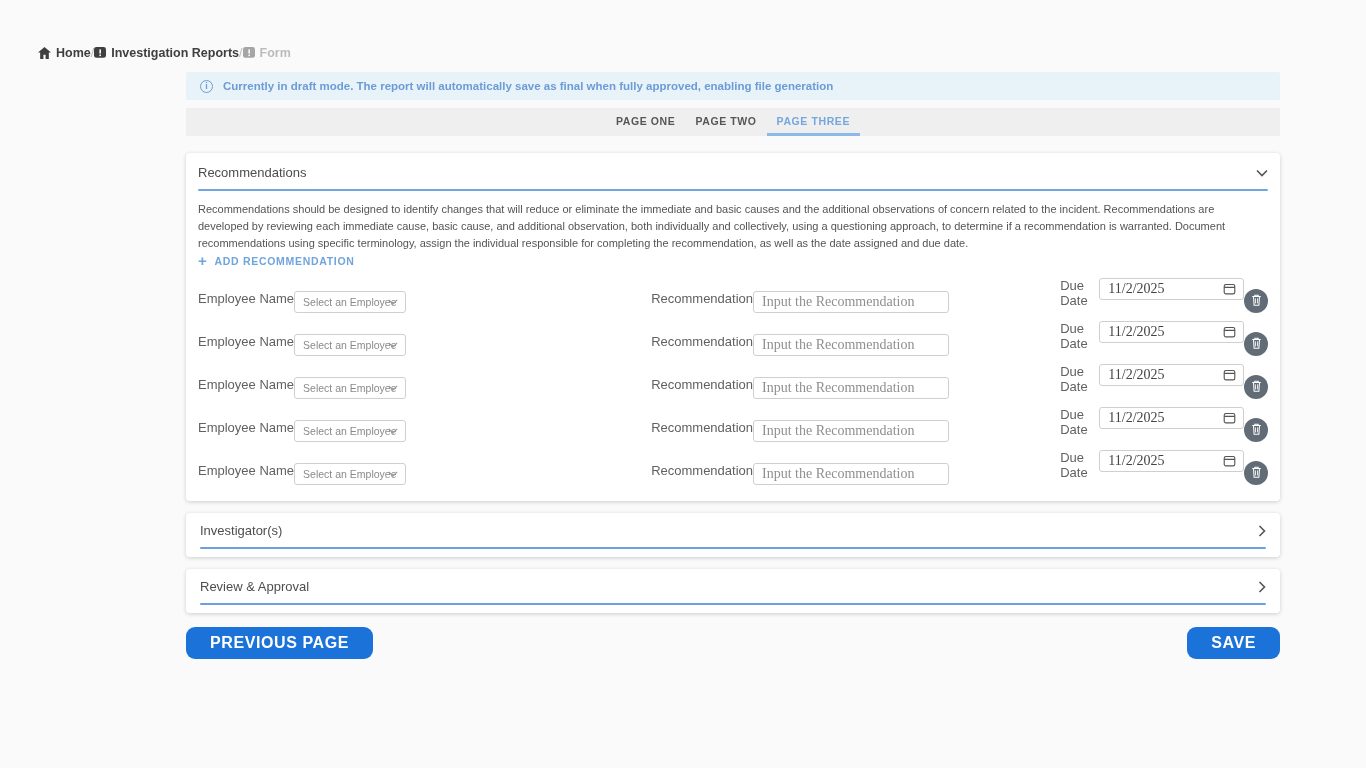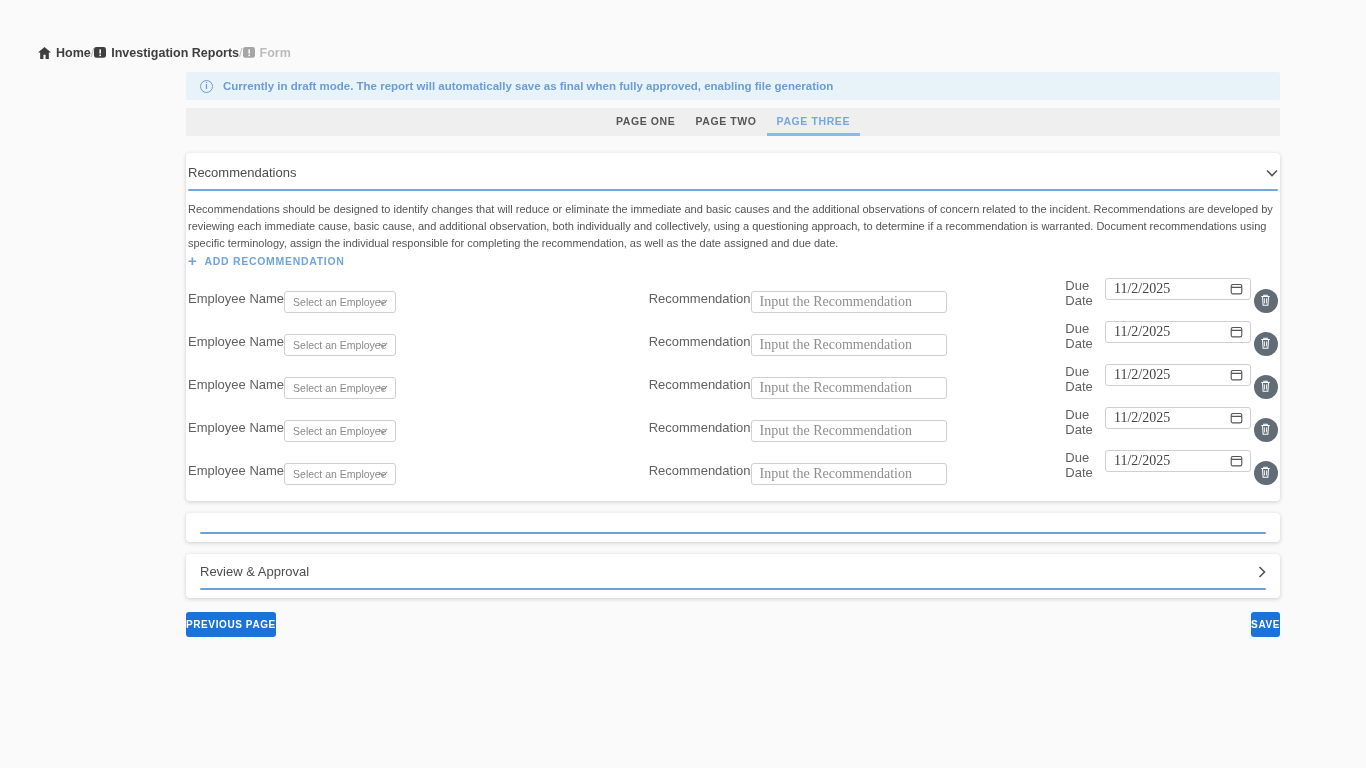--- a/index.html
+++ b/index.html
@@ -20,21 +20,21 @@
   .banner { background:#e8f3f9; color:#6c9bd6; font-size:11.5px; font-weight:600; display:flex; align-items:center; gap:10px; padding:0 14px; height:28px; border-radius:2px; margin-bottom:8px; }
   .info-icon { width:13px; height:13px; border:1.3px solid #6c9bd6; border-radius:50%; display:inline-flex; align-items:center; justify-content:center; font-size:9px; font-style:normal; flex:0 0 auto; font-weight:700; }
 
   
   .tabbar { background:#efefef; height:28px; display:flex; align-items:stretch; justify-content:center; margin-bottom:17px; }
   .tab { font-size:10.5px; letter-spacing:.6px; font-weight:600; color:#565656; display:flex; align-items:center; padding:0 10px; cursor:pointer; border-bottom:3px solid transparent; }
   .tab.active { color:#74a7e0; border-bottom-color:#8db9e8; }
 
   
   .card { background:#ffffff; border-radius:4px; box-shadow:0 1px 4px rgba(0,0,0,.18); margin-bottom:12px; }
-  .card-pad { padding:12px 2px 14px; }
+  .card-pad { padding:12px 12px 14px; }
 
   .section-head { display:flex; align-items:center; justify-content:space-between; font-size:13px; color:#4d4d4d; }
   .head-underline { height:2px; background:#72a6de; border-radius:1px; margin:9px 0 10px; }
 
   .desc { font-size:11px; line-height:1.55; color:#545454; }
 
   .add-btn { display:inline-flex; align-items:center; gap:7px; color:#70a4dd; font-size:10.5px; font-weight:700; letter-spacing:.7px; cursor:pointer; margin-bottom:10px; }
   .add-btn .plus { font-size:15px; font-weight:700; line-height:1; }
 
   .rec-row { display:flex; justify-content:space-between; align-items:flex-end; margin-bottom:8px; }
@@ -51,21 +51,21 @@
   .ctrl .tail-icon { position:absolute; right:7px; top:50%; transform:translateY(-50%); display:flex; }
 
   .del-btn { width:24px; height:24px; border-radius:50%; background:#626c76; border:none; display:flex; align-items:center; justify-content:center; cursor:pointer; }
 
   .collapse-card .card-pad { padding:10px 14px 6px; }
   .collapse-title { font-size:13px; color:#4d4d4d; }
   .collapse-underline { height:2px; background:#6ba0dc; border-radius:1px; margin:9px 0 2px; }
   .chev { color:#555; display:flex; }
 
   .footer { display:flex; justify-content:space-between; margin-top:14px; }
-  .btn { background:#1b72d8; color:#fff; border:none; border-radius:3px; font-size:10px; font-weight:700; letter-spacing:.6px; padding:7px 0; cursor:pointer; font-family:"Liberation Sans", sans-serif; }
+  .btn { background:#1b72d8; color:#fff; border:none; border-radius:9px; font-size:16px; font-weight:700; letter-spacing:.6px; padding:7px 24px; cursor:pointer; font-family:"Liberation Sans", sans-serif; }
 </style>
 </head>
 <body>
 
 <nav class="breadcrumb">
   <span class="crumb">
     <span>
       <svg width="13" height="12" viewBox="0 0 24 22">
           <path d="M12 0 L24 10 H20 V22 H14 V14 H10 V22 H4 V10 H0 Z" fill="#3f3f3f"></path>
         </svg>
@@ -335,20 +335,28 @@
                   <line x1="7.3" y1="5" x2="7.1" y2="11" stroke="#fff" stroke-width="1"></line>
                 </svg></span>
           </button>
         </div>
       </div>
     </div>
   </section>
 
   <section class="card collapse-card">
     <div class="card-pad">
+      <div class="section-head">
+        <span class="collapse-title">Investigator(s)</span>
+        <span class="chev">
+          <svg width="8" height="12" viewBox="0 0 8 12">
+              <path d="M1.5 1 L6.5 6 L1.5 11" fill="none" stroke="#555" stroke-width="1.6"></path>
+            </svg>
+        </span>
+      </div>
       <div class="collapse-underline"></div>
     </div>
   </section>
 
   <section class="card collapse-card">
     <div class="card-pad">
       <div class="section-head">
         <span class="collapse-title">Review &amp; Approval</span>
         <span class="chev">
           <svg width="8" height="12" viewBox="0 0 8 12">

